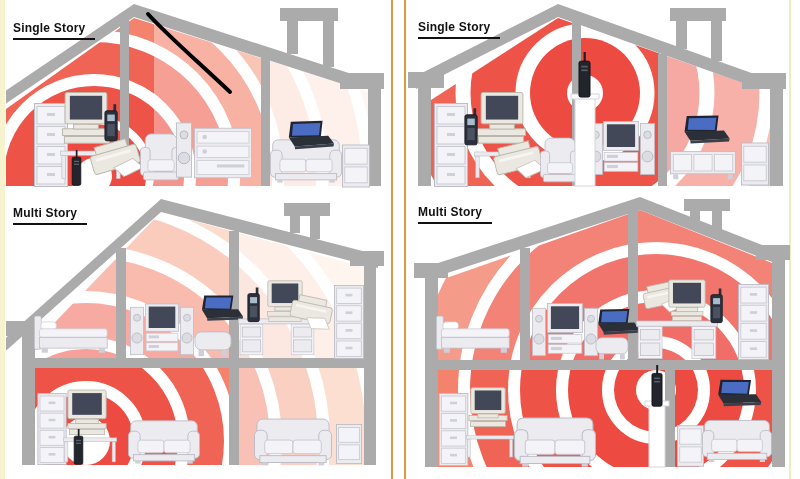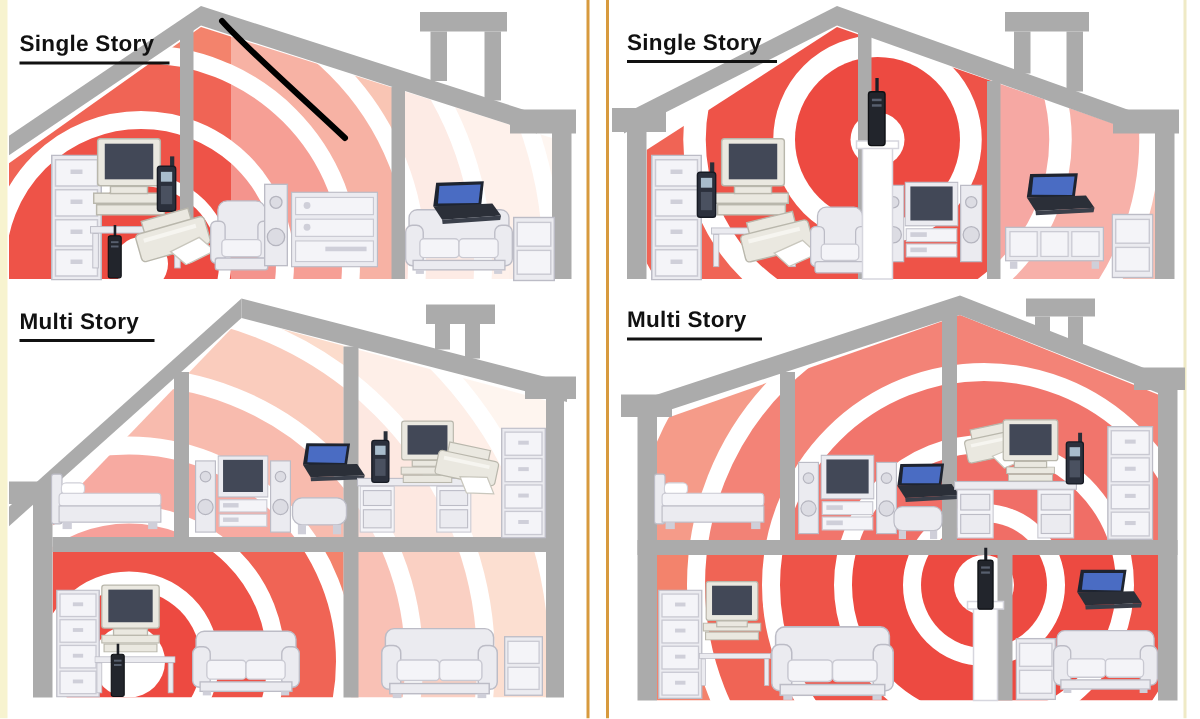--- a/index.html
+++ b/index.html
@@ -5,21 +5,21 @@
   html,body{margin:0;padding:0}
   body{width:800px;height:479px;position:relative;background:#ffffff;overflow:hidden;
        font-family:"Liberation Sans",sans-serif}
   .vline{position:absolute;top:0;height:100%}
   .edge-strip{left:0;width:5px;background:var(--edge,#f7f3cf)}
   .divider-a{left:391px;width:2px;background:var(--divider,#d79a3e)}
   .divider-b{left:404px;width:2px;background:var(--divider,#d79a3e)}
   .edge-right{left:789px;width:2px;background:var(--edge2,#efeac6)}
   .panel{position:absolute}
   .panel svg{display:block}
-  .label{position:absolute;font-size:15px;font-weight:bold;color:var(--label,#111111);
+  .label{position:absolute;font-size:12px;font-weight:bold;color:var(--label,#111111);
          border-bottom:2px solid var(--label,#111111);padding:0 10px 3px 0;
          letter-spacing:.2px;white-space:nowrap}
   .st{fill:var(--structure,#ababab)}
   .f1{fill:#ebebf0;stroke:#bcbcc6;stroke-width:1}
   .f2{fill:#f4f4f8;stroke:#c9c9d2;stroke-width:1}
   .f3{fill:#cfcfd9}
   .f3c{fill:#dcdce3;stroke:#b5b5bf;stroke-width:1}
   .scr{fill:#424857}
   .beige{fill:#eae8e0;stroke:#b9b7ac;stroke-width:1}
   .ped{fill:#ffffff;stroke:#d6d6de;stroke-width:1}

